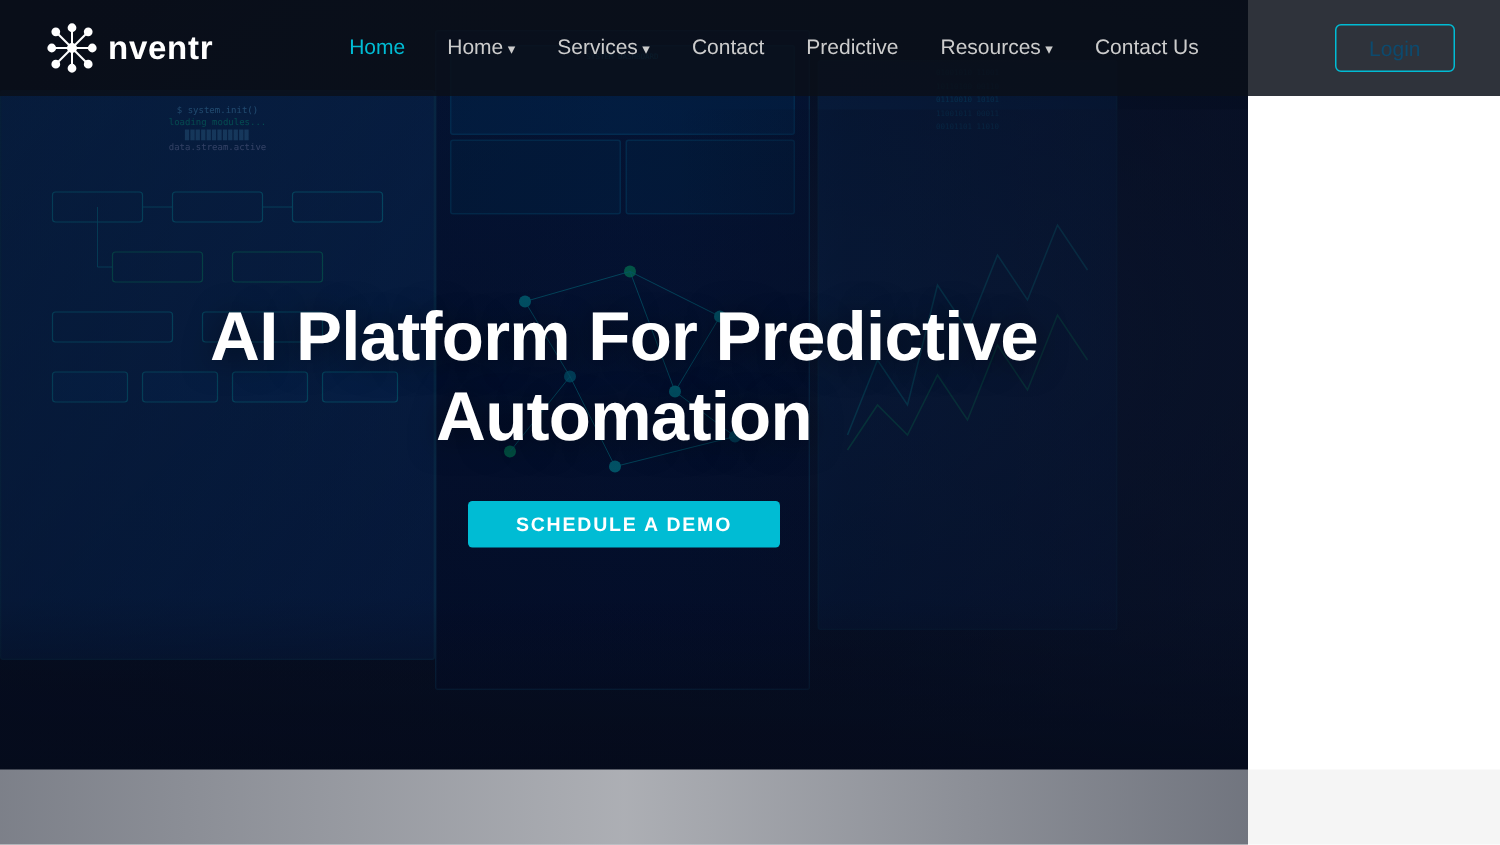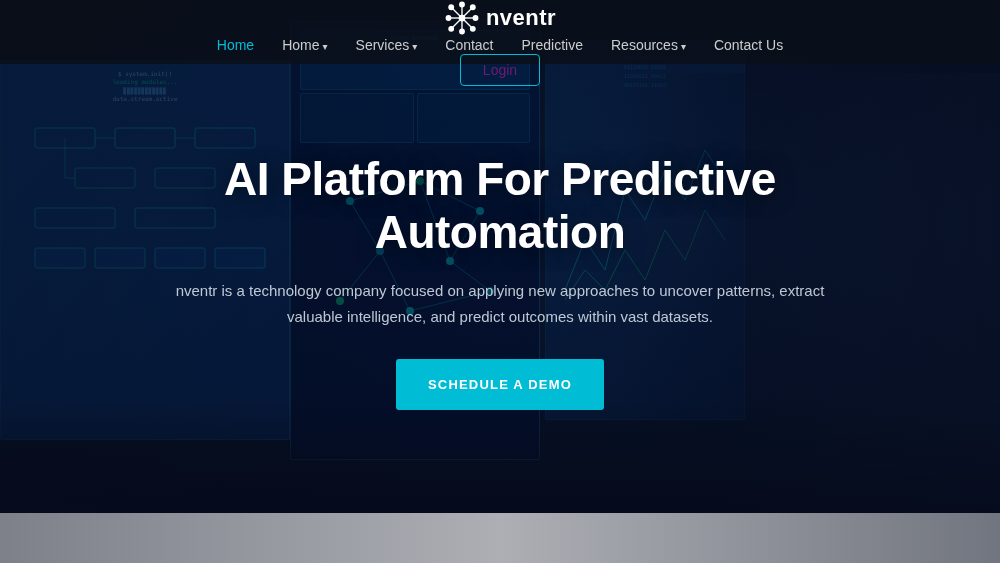--- a/index.html
+++ b/index.html
@@ -21,21 +21,20 @@
       top: 0;
       left: 0;
       width: 100%;
       z-index: 10;
       display: flex;
       align-items: center;
       justify-content: space-between;
       padding: 0 30px;
       height: 64px;
       background: rgba(10, 15, 25, 0.85);
-      flex-direction: column;
     }
 
     .logo-wrapper {
       display: flex;
       align-items: center;
       gap: 6px;
       cursor: pointer;
     }
 
     .logo-icon {
@@ -71,34 +70,34 @@
     }
 
     .nav-links li a .arrow {
       font-size: 10px;
       margin-left: 3px;
       color: #cccccc;
     }
 
     .login-btn {
       border: 1.5px solid #00bcd4;
-      color: #701a75;
+      color: #0c4a6e;
       background: transparent;
       padding: 7px 22px;
       border-radius: 4px;
       font-size: 14px;
       font-weight: 500;
       cursor: pointer;
       transition: background 0.2s;
     }
 
     
     .hero {
       position: relative;
-      width: 1000px;
+      width: 832px;
       height: 563px;
       display: flex;
       flex-direction: column;
       align-items: center;
       justify-content: center;
       text-align: center;
       overflow: hidden;
     }
 
     .hero-bg {
@@ -162,21 +161,21 @@
       font-size: 15px;
       line-height: 1.7;
       max-width: 680px;
       font-weight: 400;
     }
 
     .cta-btn {
       background: #00bcd4;
       color: #ffffff;
       border: none;
-      padding: 18px 32px;
+      padding: 8px 32px;
       border-radius: 3px;
       font-size: 13px;
       font-weight: 700;
       letter-spacing: 1.2px;
       cursor: pointer;
       margin-top: 10px;
       transition: background 0.2s;
     }
 
     
@@ -340,18 +339,17 @@
 
     <div style="position:absolute; right:0; bottom:0; width:380px; height:490px; background:linear-gradient(to right, transparent 0%, rgba(5,15,40,0.3) 30%, rgba(20,30,60,0.4) 100%); z-index:1;"></div>
 
     <div style="position:absolute; bottom:45px; left:0; width:100%; height:120px; background:linear-gradient(to top, rgba(5,10,25,0.9) 0%, transparent 100%); z-index:2;"></div>
   </div>
 
   <div style="position:absolute; inset:0; background:linear-gradient(to right, rgba(5,12,30,0.5) 0%, rgba(5,12,30,0.3) 50%, rgba(5,12,30,0.55) 100%); z-index:3;"></div>
 
   <div class="hero-content">
     <h1 class="hero-title">AI Platform For Predictive Automation</h1>
-    <p class="hero-subtitle">nventr is a technology company focused on applying new approaches to uncover patterns, extract valuable intelligence, and predict outcomes within vast datasets.</p>
     <button class="cta-btn">SCHEDULE A DEMO</button>
   </div>
 </section>
 
 <div class="bottom-strip"></div>
 
 </body></html>

